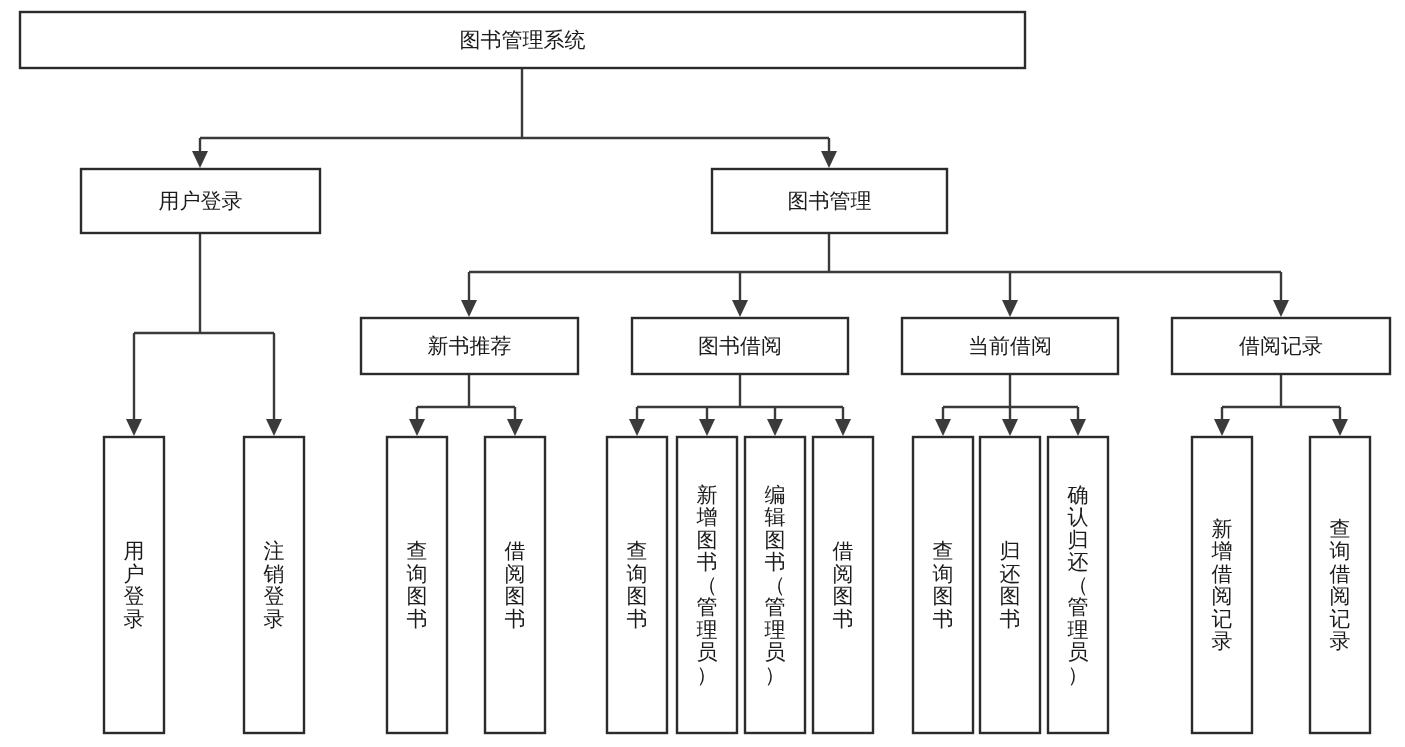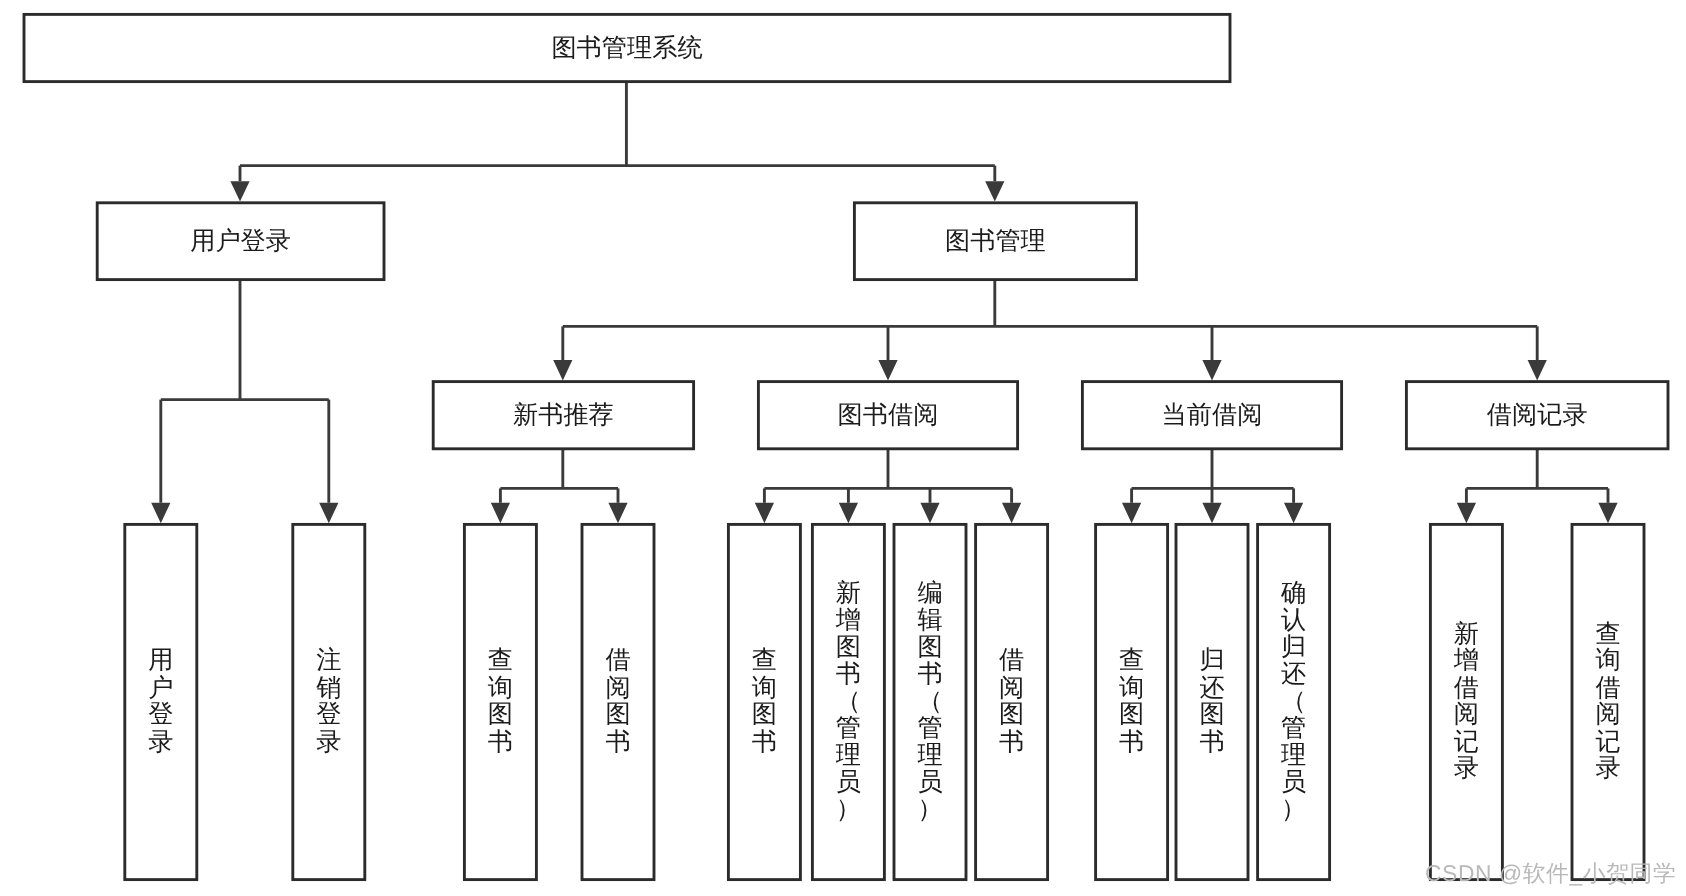--- a/index.html
+++ b/index.html
@@ -313,15 +313,14 @@
       <div class="vbox-label" style="left: 1310px; width: 60px; top: 517.5px; height: 135px;">
         <span class="vchar" style="height: 22.5px;">查</span>
         <span class="vchar" style="height: 22.5px;">询</span>
         <span class="vchar" style="height: 22.5px;">借</span>
         <span class="vchar" style="height: 22.5px;">阅</span>
         <span class="vchar" style="height: 22.5px;">记</span>
         <span class="vchar" style="height: 22.5px;">录</span>
       </div>
     </div>
 
-  <div class="watermark">CSDN @软件_小贺同学</div>
 
 </div>
 
 </body></html>

